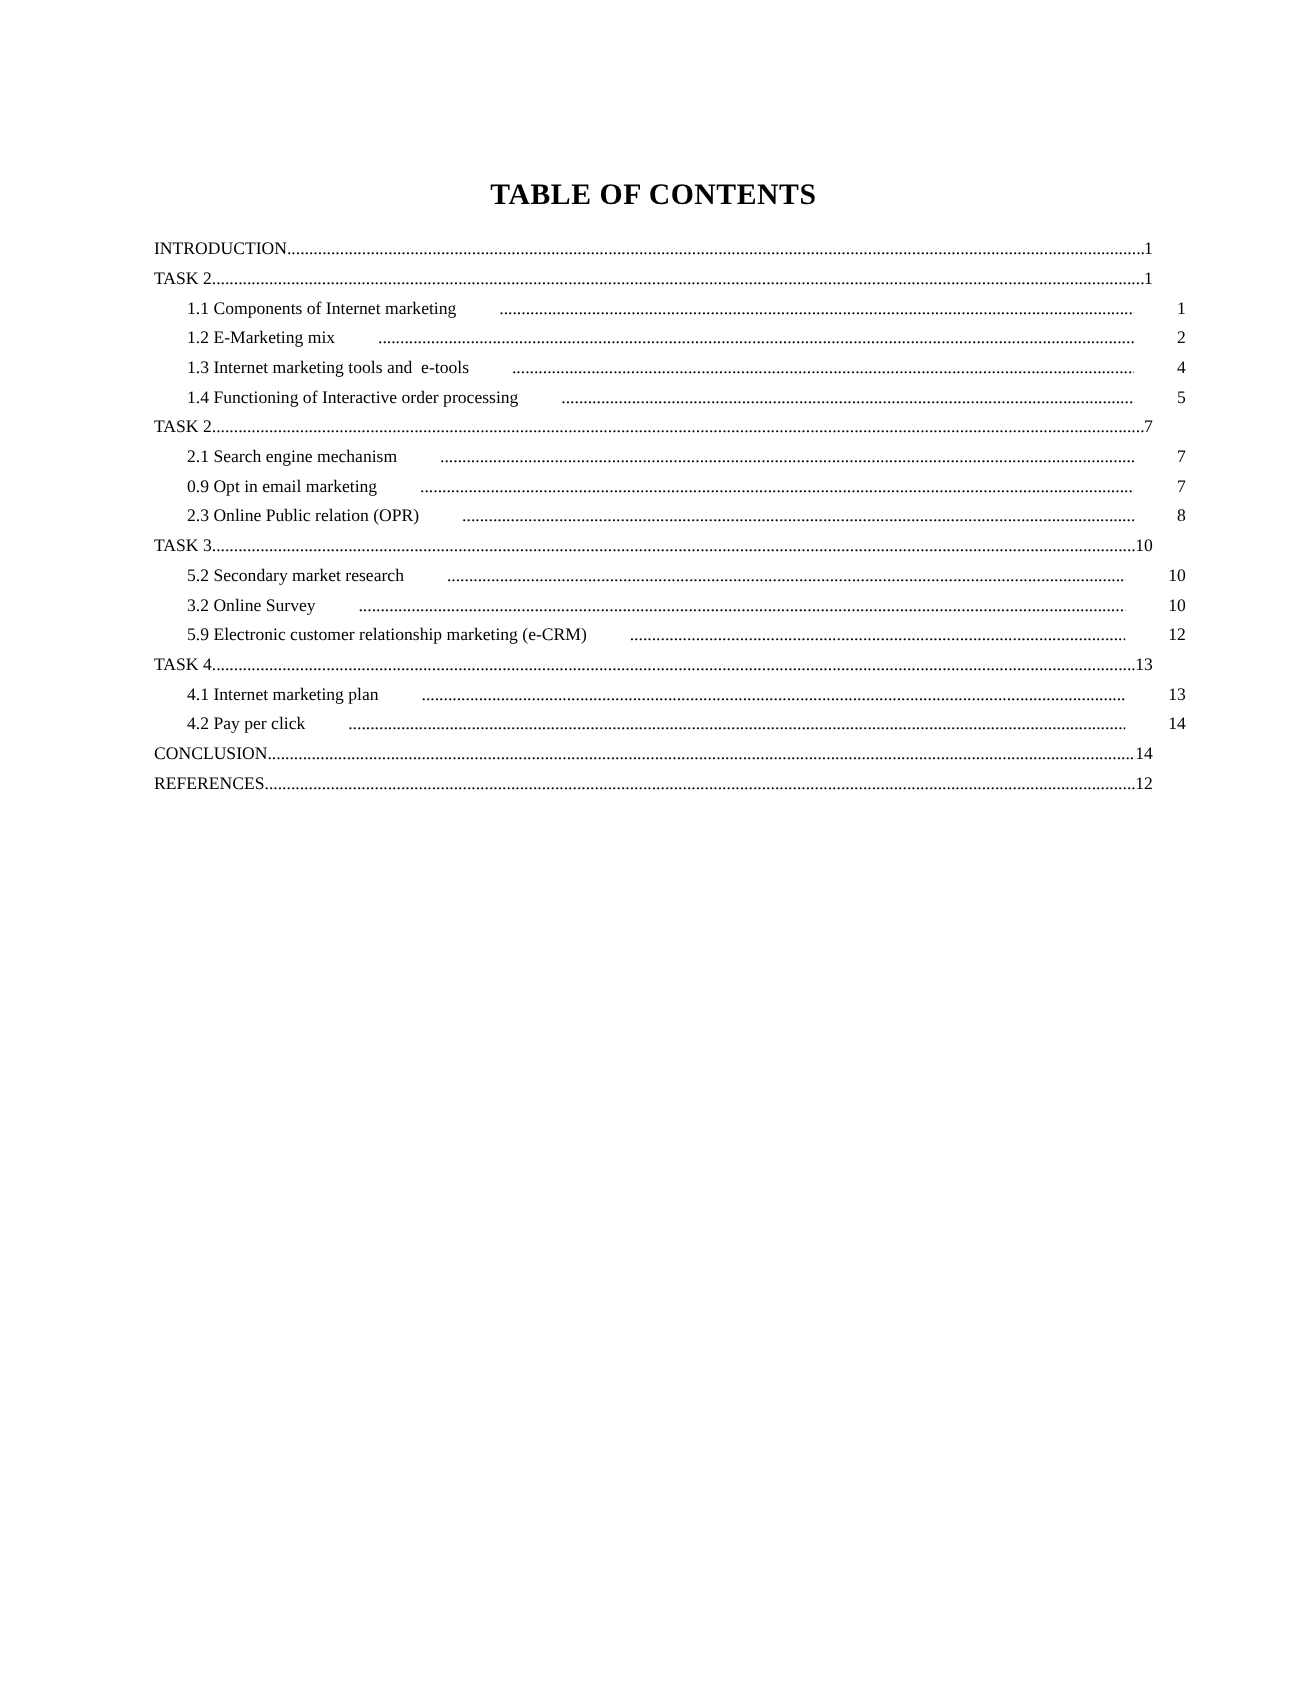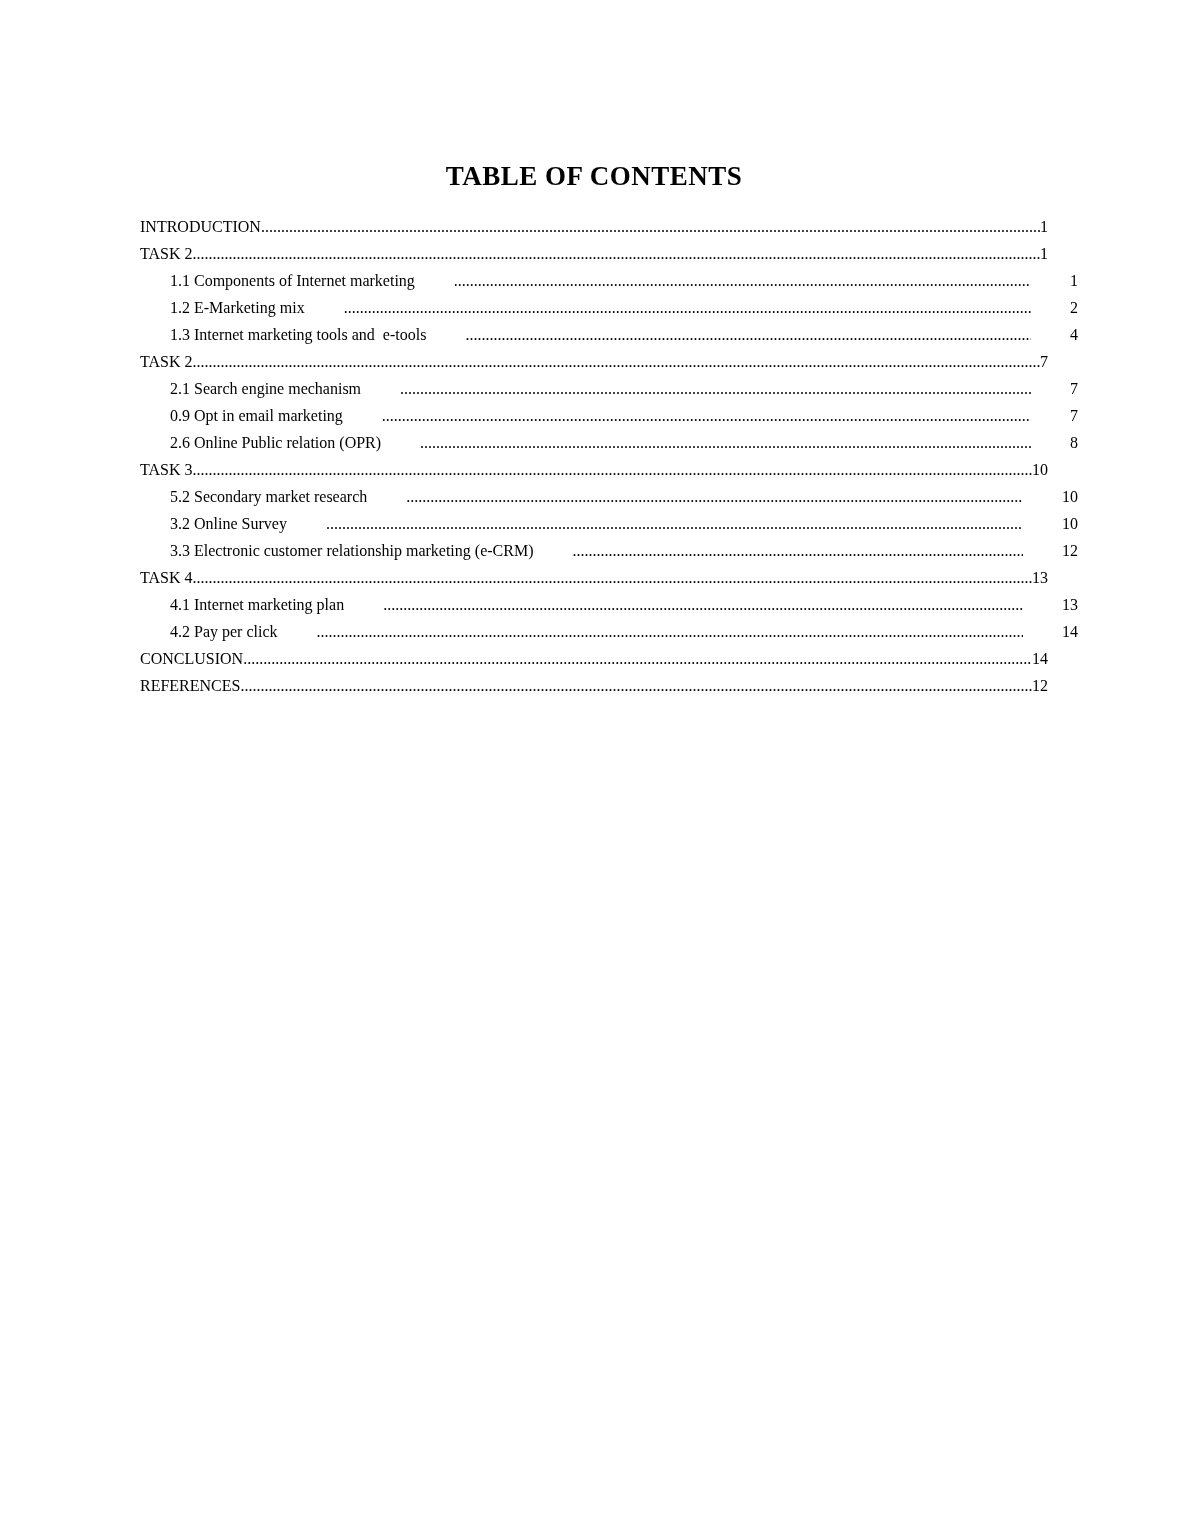--- a/index.html
+++ b/index.html
@@ -90,41 +90,46 @@
         <span class="toc-dots"></span>
         <span class="toc-page">2</span>
     </div>
 
     <div class="toc-row level-1">
       <span class="toc-label">1.3 Internet marketing tools and  e-tools</span>
         <span class="toc-dots"></span>
         <span class="toc-page">4</span>
     </div>
 
+    <div class="toc-row level-1">
+      <span class="toc-label">1.4 Functioning of Interactive order processing</span>
+        <span class="toc-dots"></span>
+        <span class="toc-page">5</span>
+    </div>
 
     <div class="toc-row level-0">
       <span class="toc-label">TASK 2</span>
         <span class="toc-dots"></span>
         <span class="toc-page">7</span>
     </div>
 
     <div class="toc-row level-1">
       <span class="toc-label">2.1 Search engine mechanism</span>
         <span class="toc-dots"></span>
         <span class="toc-page">7</span>
     </div>
 
     <div class="toc-row level-1">
       <span class="toc-label">0.9 Opt in email marketing</span>
         <span class="toc-dots"></span>
         <span class="toc-page">7</span>
     </div>
 
     <div class="toc-row level-1">
-      <span class="toc-label">2.6 Online Public relation (OPR)</span>
+      <span class="toc-label">2.3 Online Public relation (OPR)</span>
         <span class="toc-dots"></span>
         <span class="toc-page">8</span>
     </div>
 
 
     <div class="toc-row level-0">
       <span class="toc-label">TASK 3</span>
         <span class="toc-dots"></span>
         <span class="toc-page">10</span>
     </div>
@@ -135,21 +140,21 @@
         <span class="toc-page">10</span>
     </div>
 
     <div class="toc-row level-1">
       <span class="toc-label">3.2 Online Survey</span>
         <span class="toc-dots"></span>
         <span class="toc-page">10</span>
     </div>
 
     <div class="toc-row level-1">
-      <span class="toc-label">3.3 Electronic customer relationship marketing (e-CRM)</span>
+      <span class="toc-label">5.9 Electronic customer relationship marketing (e-CRM)</span>
         <span class="toc-dots"></span>
         <span class="toc-page">12</span>
     </div>
 
     <div class="toc-row level-0">
       <span class="toc-label">TASK 4</span>
         <span class="toc-dots"></span>
         <span class="toc-page">13</span>
     </div>
 

